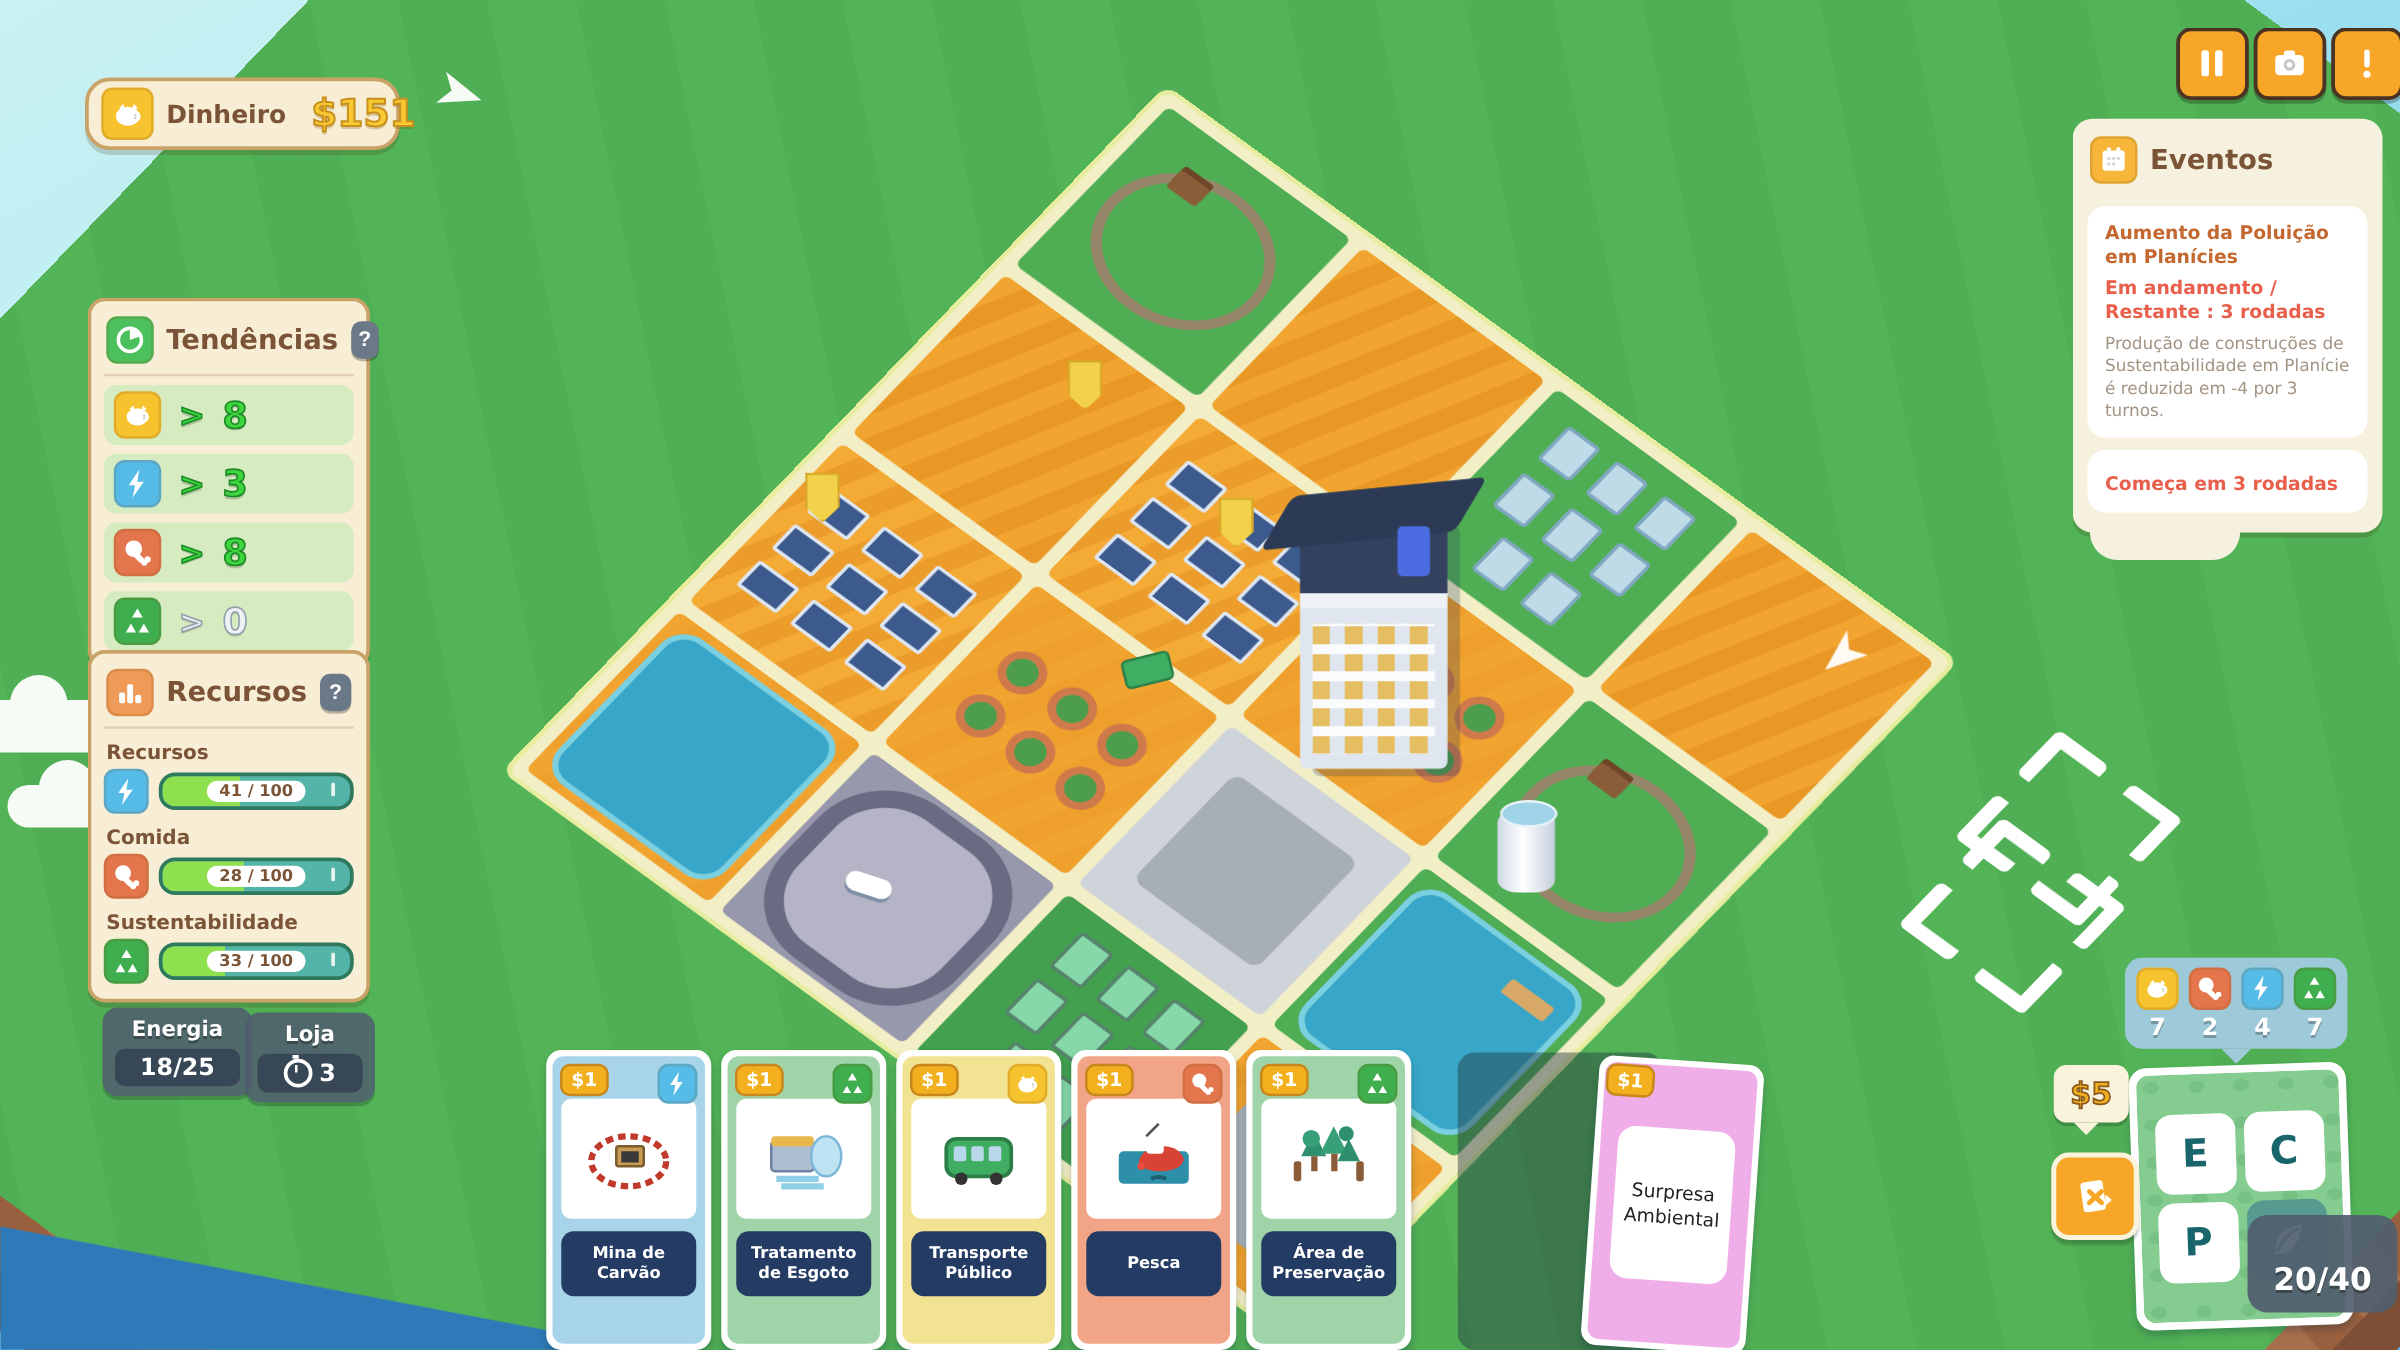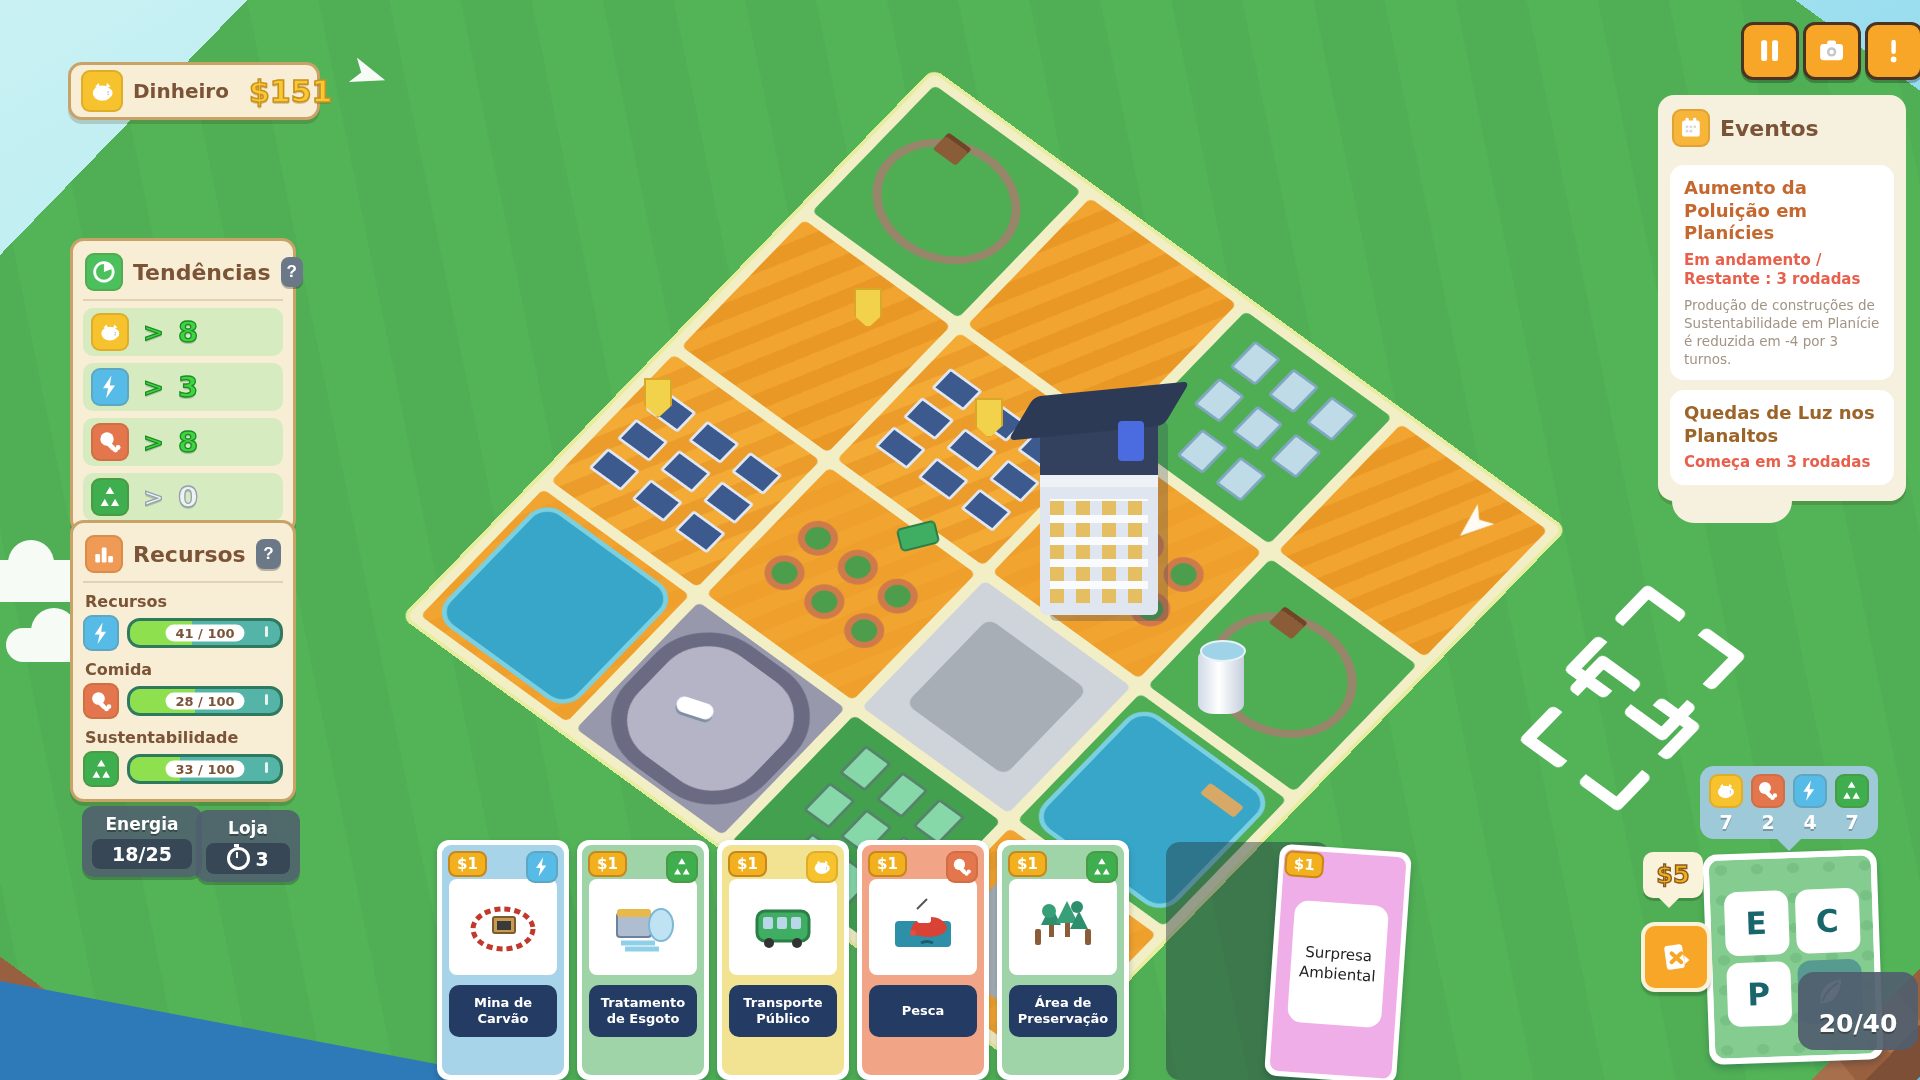--- a/index.html
+++ b/index.html
@@ -91,21 +91,21 @@
   .ic-header-green{background:#4cc05c;} .ic-header-orange{background:#ef9a57;}
   .ic-header-cal{background:#f7b63a;}
   .brown{color:#7b5437;}
   .help-btn{width:30px;height:30px;border-radius:8px;background:#6b7888;color:#fff;
     font-weight:bold;font-size:17px;display:flex;align-items:center;justify-content:center;
     box-shadow:0 2px 0 rgba(0,0,0,.25);border:none;cursor:pointer;}
   .sticker{font-weight:bold;-webkit-text-stroke:1.3px #1c8a28;color:#3ed53e;
     text-shadow:0 2px 0 rgba(0,0,0,.18);}
   .sticker.muted{color:#eef2f4;-webkit-text-stroke:1.3px #93a1ad;}
   
-  #money{left:68px;top:62px;width:252px;height:58px;display:flex;align-items:center;gap:10px;padding:0 10px;box-sizing:border-box;}
+  #money{left:68px;top:62px;width:252px;height:58px;display:flex;align-items:center;gap:10px;padding:0 10px;box-sizing:border-box;border-radius:20px;}
   #money .ic{width:42px;height:42px;}
   #money .lbl{font-size:20px;font-weight:bold;}
   #money .div{width:3px;height:34px;background:#d8c49a;border-radius:2px;}
   #money .val{font-size:30px;font-weight:bold;color:#f9c832;-webkit-text-stroke:1.6px #c8901e;text-shadow:0 2px 0 rgba(120,70,0,.25);}
   
   #trends{left:70px;top:238px;width:226px;padding:8px 10px 10px;box-sizing:border-box;}
   .panel-head{display:flex;align-items:center;gap:10px;padding:4px 2px 8px;border-bottom:2px solid rgba(150,110,60,.22);}
   .panel-head .ic{width:38px;height:38px;}
   .panel-head .t{font-size:22px;font-weight:bold;flex:1;}
   .trend-row{display:flex;align-items:center;gap:14px;background:#d6ecc0;border-radius:10px;margin-top:7px;padding:5px 8px;}
@@ -136,21 +136,21 @@
   
   .sq-btn{width:52px;height:52px;background:#f7a627;border:3px solid #4a3323;border-radius:12px;
     display:flex;align-items:center;justify-content:center;z-index:10;cursor:pointer;
     box-shadow:0 3px 0 rgba(0,0,0,.25);}
   .sq-btn svg{width:60%;height:60%;}
   
   #events{left:1658px;top:95px;width:248px;padding:10px 12px 16px;box-sizing:border-box;background:#f6f1de;z-index:10;border:none;border-radius:16px;}
   #events:after{content:"";position:absolute;left:14px;bottom:-22px;width:120px;height:40px;background:#f6f1de;border-radius:0 0 22px 22px;z-index:-1;}
   #events .panel-head{border-bottom:none;}
   .event-card{background:#fff;border-radius:14px;padding:12px 14px;margin-top:10px;}
-  .event-title{font-size:18px;font-weight:bold;line-height:1.25;}
+  .event-title{font-size:15px;font-weight:bold;line-height:1.25;}
   .event-status{font-size:15px;font-weight:bold;color:#e8604c;line-height:1.3;margin-top:6px;}
   .event-desc{font-size:13.5px;color:#a29383;line-height:1.35;margin-top:6px;}
   
   .card{position:absolute;top:840px;width:132px;height:240px;border-radius:12px;background:#fff;
     padding:5px;box-sizing:border-box;z-index:12;cursor:pointer;box-shadow:0 4px 6px rgba(0,40,60,.25);}
   .card .frame{width:100%;height:100%;border-radius:9px;position:relative;padding:34px 7px 7px;box-sizing:border-box;}
   .f-blue{background:#a8d4ea;} .f-green{background:#9fd4a8;} .f-yellow{background:#f2e393;} .f-salmon{background:#f2a487;}
   .cost{position:absolute;left:6px;top:6px;background:#f2b01f;border:2px solid #c8871a;border-radius:8px;
     color:#fff;font-size:15px;font-weight:bold;padding:2px 7px;z-index:2;}
   .type-badge{position:absolute;right:6px;top:6px;width:32px;height:32px;z-index:2;}
@@ -571,21 +571,20 @@
           </svg>
         </span>
       <span class="t brown">Eventos</span>
     </div>
     <div class="event-card">
       <div class="event-title" style="color:#c4682f">Aumento da Poluição em Planícies</div>
       <div class="event-status">Em andamento / Restante : 3 rodadas</div>
       <div class="event-desc">Produção de construções de Sustentabilidade em Planície é reduzida em -4 por 3 turnos.</div>
     </div>
     <div class="event-card">
-      <div class="event-title" style="color:#9c6428">Quedas de Luz nos Planaltos</div>
       <div class="event-status">Começa em 3 rodadas</div>
     </div>
   </div>
 
   <div class="card" style="left:437px;">
     <div class="frame f-blue">
       <span class="cost">$1</span>
       <span class="type-badge ic ic-blue">
           <svg>
             <use href="#i-bolt"></use>

